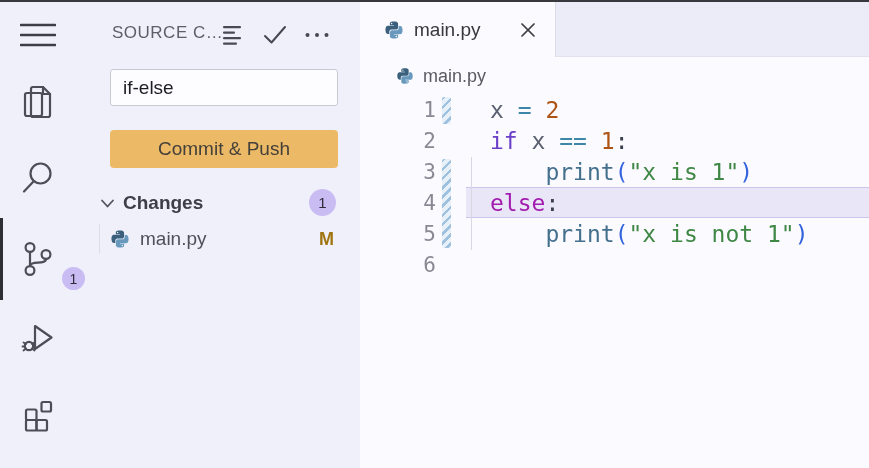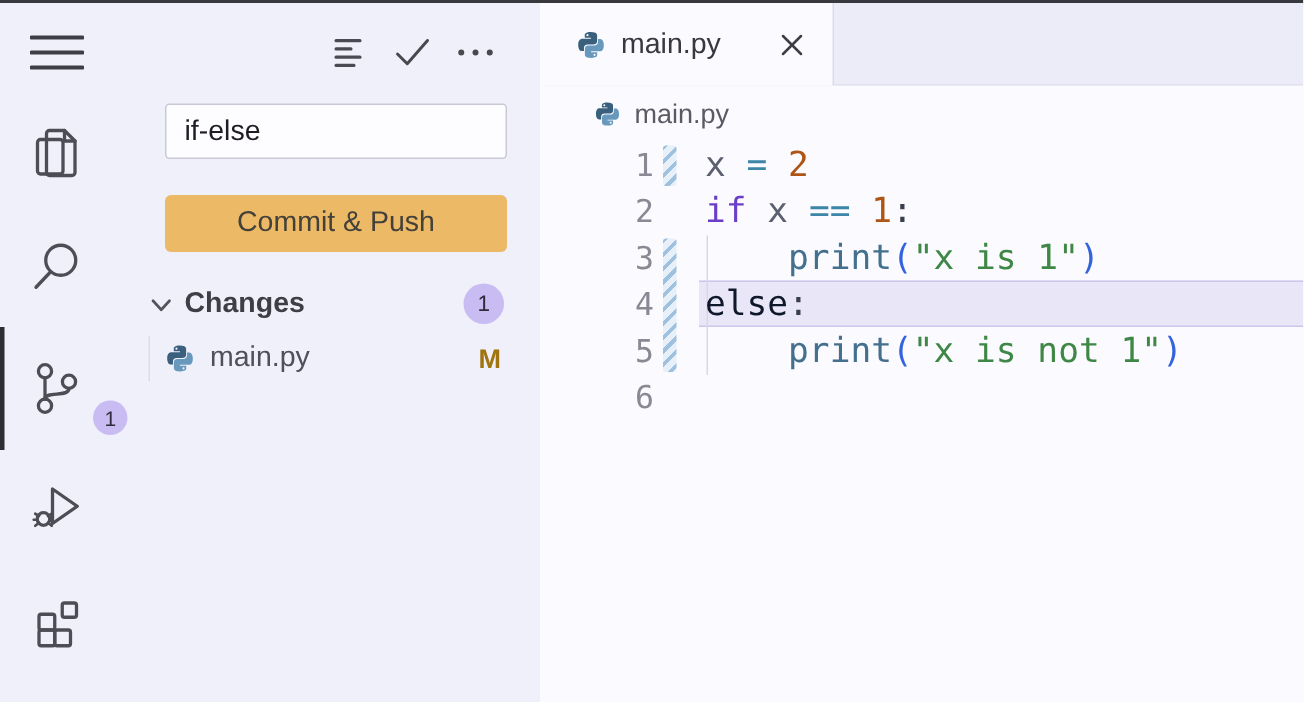--- a/index.html
+++ b/index.html
@@ -49,21 +49,21 @@
   .tab-close { position:absolute; left:157px; top:17px; width:22px; height:22px; display:flex;
     align-items:center; justify-content:center; cursor:pointer; border-radius:4px; }
   .breadcrumb { position:absolute; left:0; top:55px; width:509px; height:38px; display:flex; align-items:center; }
   .breadcrumb .pyicon { margin-left:36px; }
   .breadcrumb-label { margin-left:9px; font-size:18px; color:#5b5a64; }
 
   .code { position:absolute; left:0; top:93px; width:509px; height:373px;
     font-family:"DejaVu Sans Mono", monospace; font-size:23px; line-height:31px; }
   .codeline { position:relative; height:31px; display:flex; z-index:2; }
   .ln { width:76px; text-align:right; font-size:21px; color:#8b8894; line-height:31px; }
-  .ct { margin-left:34px; white-space:pre; }
+  .ct { margin-left:54px; white-space:pre; }
   .kw { }
   .diffmark { position:absolute; left:82px; width:9px; border-radius:2px; z-index:1;
     background:repeating-linear-gradient(135deg, #9dc1de 0 2.5px, #e7eff8 2.5px 6.5px); }
   .dm1 { top:2px; height:27px; }
   .dm345 { top:64px; height:89px; }
   .cur-line { position:absolute; left:106px; right:0; top:92px; height:31px;
     background:#e9e7f7; border-top:1px solid #cdc5ec; border-bottom:1px solid #cdc5ec; z-index:0; }
   .indent-guide { position:absolute; left:111px; top:62px; width:1px; height:93px; background:#d9d7e4; z-index:1; }
 
   .pyicon { width:20px; height:20px; flex:0 0 auto; }
@@ -140,20 +140,21 @@
       <svg width="40" height="40" viewBox="0 0 40 40">
         <rect class="icon-stroke" x="8" y="14.5" width="10.5" height="10.5" rx="1.5"></rect>
         <rect class="icon-stroke" x="8" y="25" width="10.5" height="10.5" rx="1.5"></rect>
         <rect class="icon-stroke" x="18.5" y="25" width="10.5" height="10.5" rx="1.5"></rect>
         <rect class="icon-stroke" x="23.5" y="7" width="9.5" height="9.5" rx="1.5"></rect>
       </svg>
     </div>
   </div>
 
   <div class="sidebar">
+    <div class="scm-title">SOURCE C…</div>
 
     <div class="scm-tool tool-list">
       <svg width="24" height="22" viewBox="0 0 24 22">
         <g fill="#4a4a52">
             <rect x="2" y="2" width="18" height="2.2" rx="1"></rect>
             <rect x="2" y="7.5" width="12" height="2.2" rx="1"></rect>
         <rect x="2" y="13" width="18" height="2.2" rx="1"></rect>
             <rect x="2" y="18.5" width="14" height="2.2" rx="1"></rect>
           </g>
       </svg>
@@ -236,21 +237,21 @@
       <div class="codeline">
         <span class="ln">2</span>
         <span class="ct"><span class="kw" style="color: rgb(107, 62, 201);">if</span><span style="color: rgb(91, 96, 112);"> x </span><span style="color: rgb(62, 134, 168);">== </span><span style="color: rgb(174, 84, 20);">1</span><span style="color: rgb(58, 63, 78);">:</span></span>
       </div>
       <div class="codeline">
         <span class="ln">3</span>
         <span class="ct"><span>    </span><span style="color: rgb(68, 112, 142);">print</span><span style="color: rgb(52, 100, 221);">(</span><span style="color: rgb(63, 135, 69);">"x is 1"</span><span style="color: rgb(52, 100, 221);">)</span></span>
       </div>
       <div class="codeline">
         <span class="ln">4</span>
-        <span class="ct"><span class="kw" style="color: #0f172a;">else</span><span style="color: rgb(58, 63, 78);">:</span></span>
+        <span class="ct"><span class="kw" style="color: #a21caf;">else</span><span style="color: rgb(58, 63, 78);">:</span></span>
       </div>
       <div class="codeline">
         <span class="ln">5</span>
         <span class="ct"><span>    </span><span style="color: rgb(68, 112, 142);">print</span><span style="color: rgb(52, 100, 221);">(</span><span style="color: rgb(63, 135, 69);">"x is not 1"</span><span style="color: rgb(52, 100, 221);">)</span></span>
       </div>
       <div class="codeline">
         <span class="ln">6</span>
         <span class="ct"></span>
       </div>
     </div>

